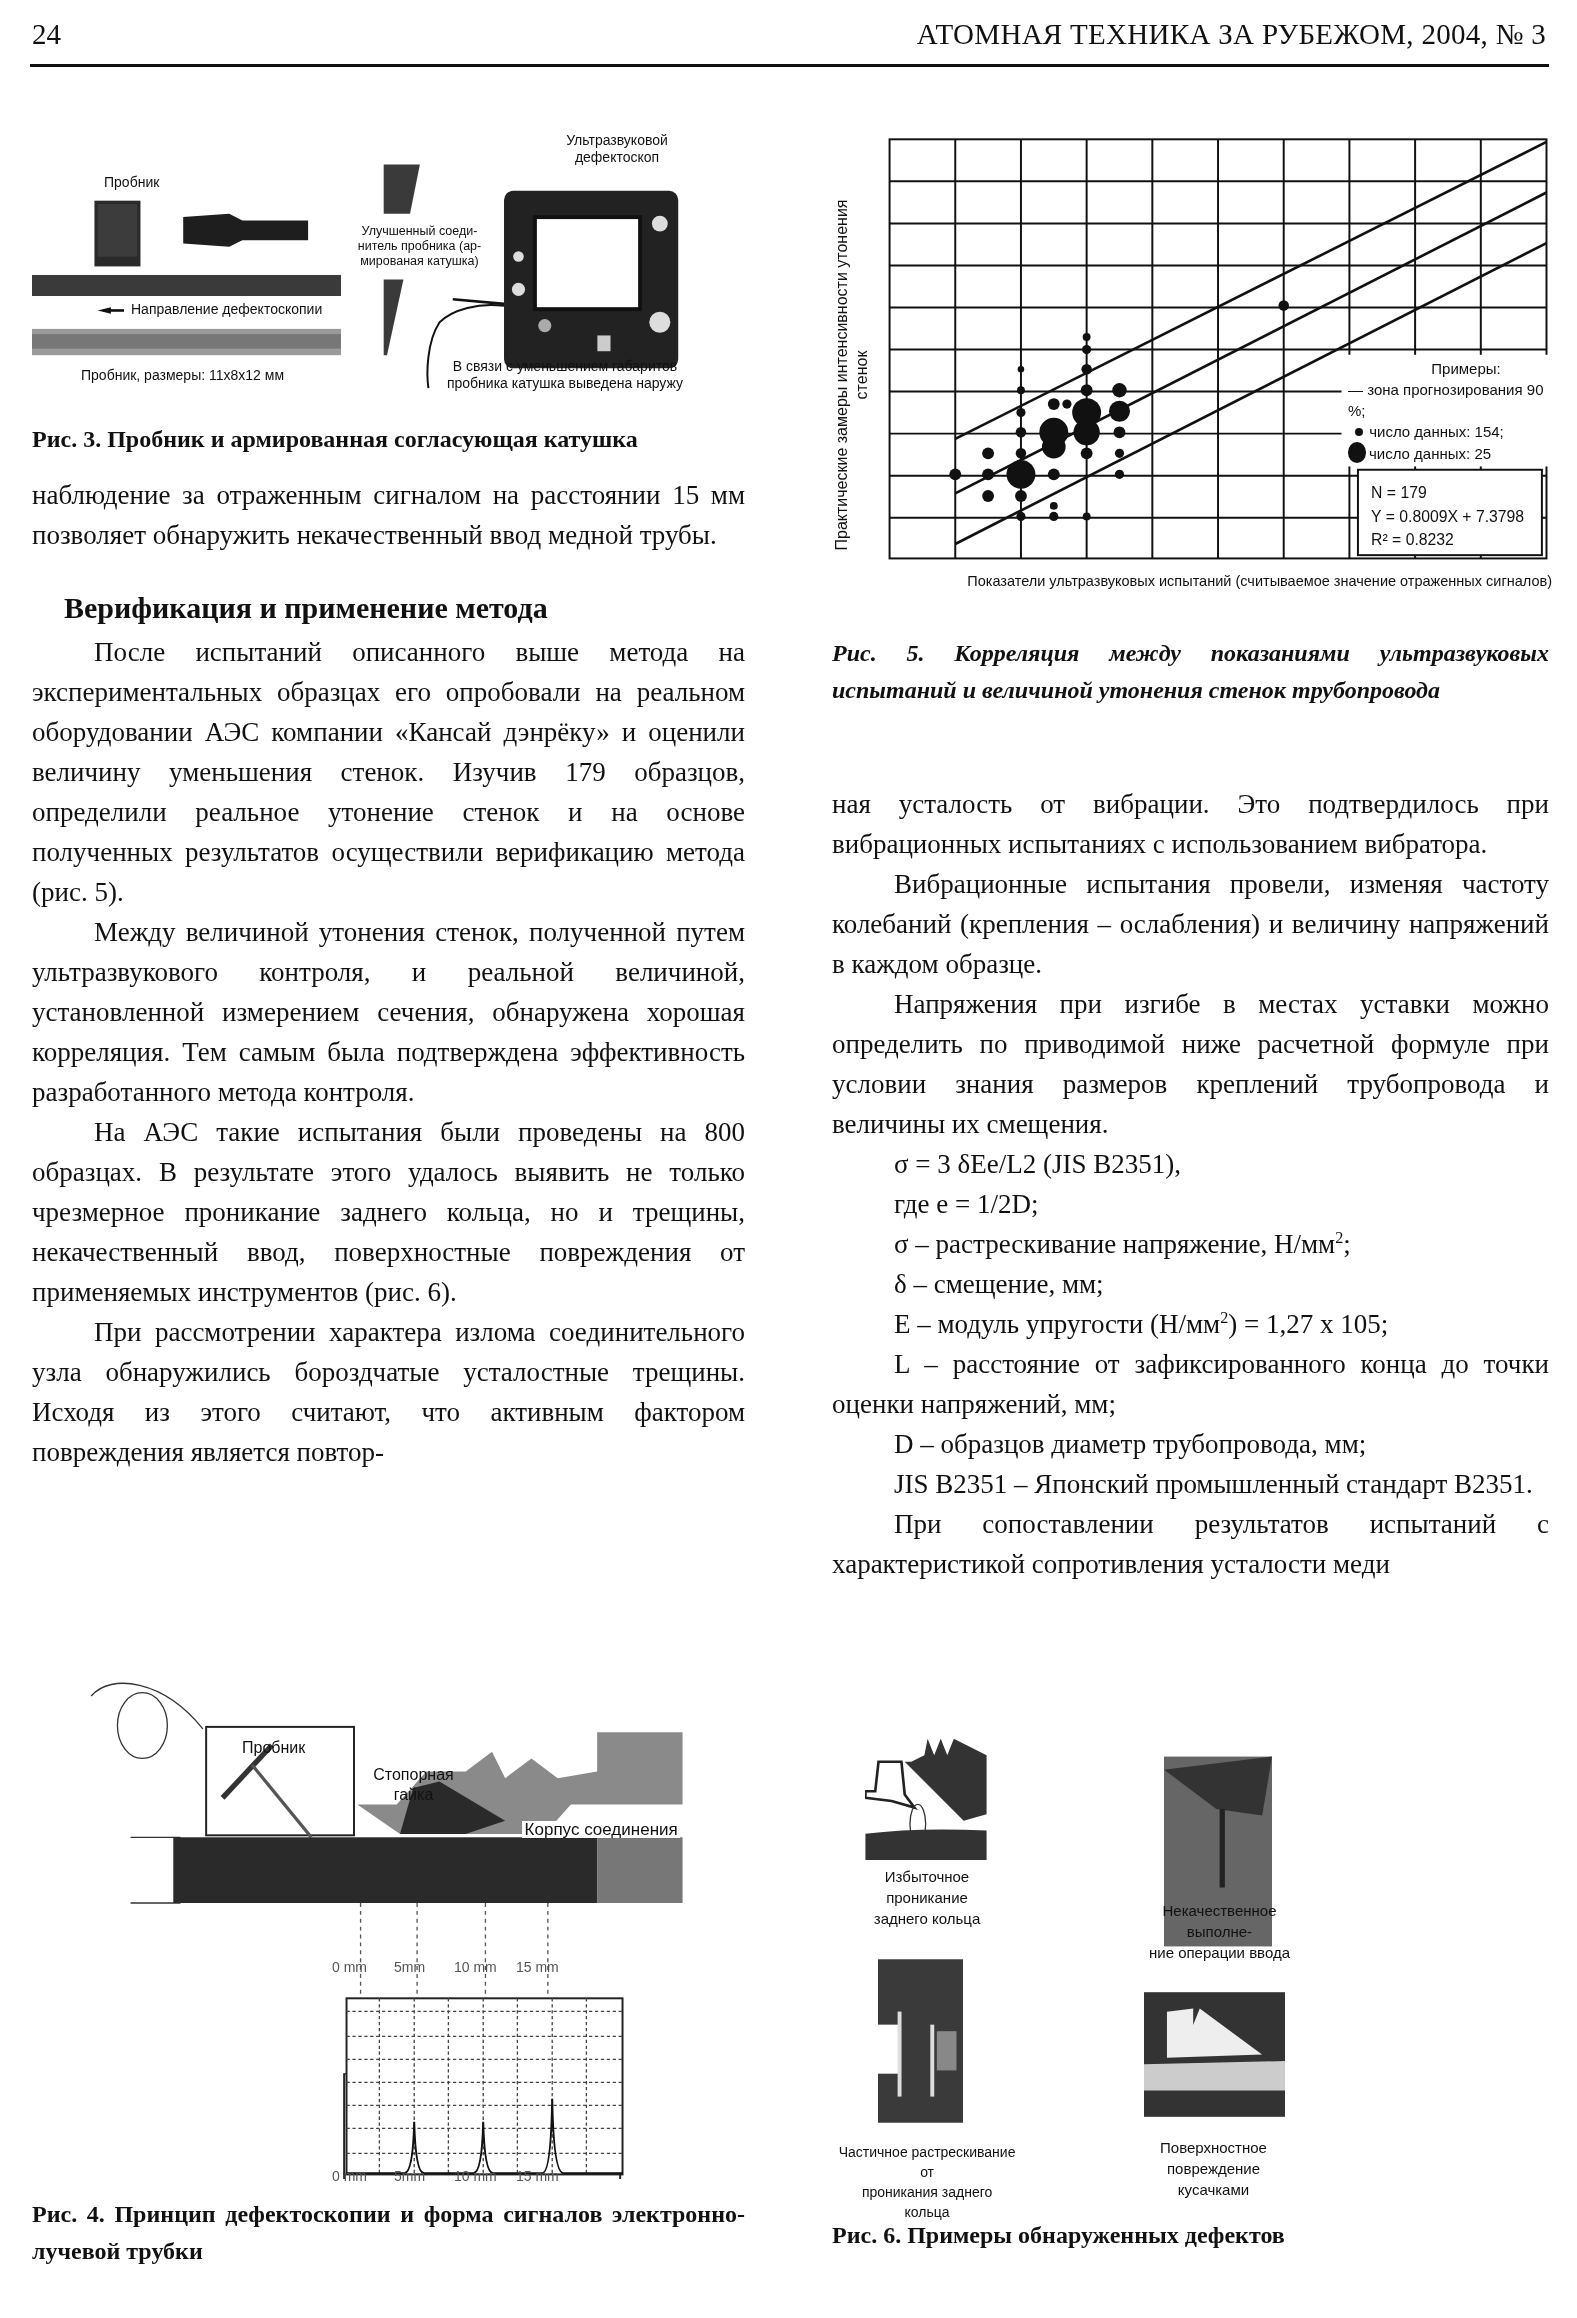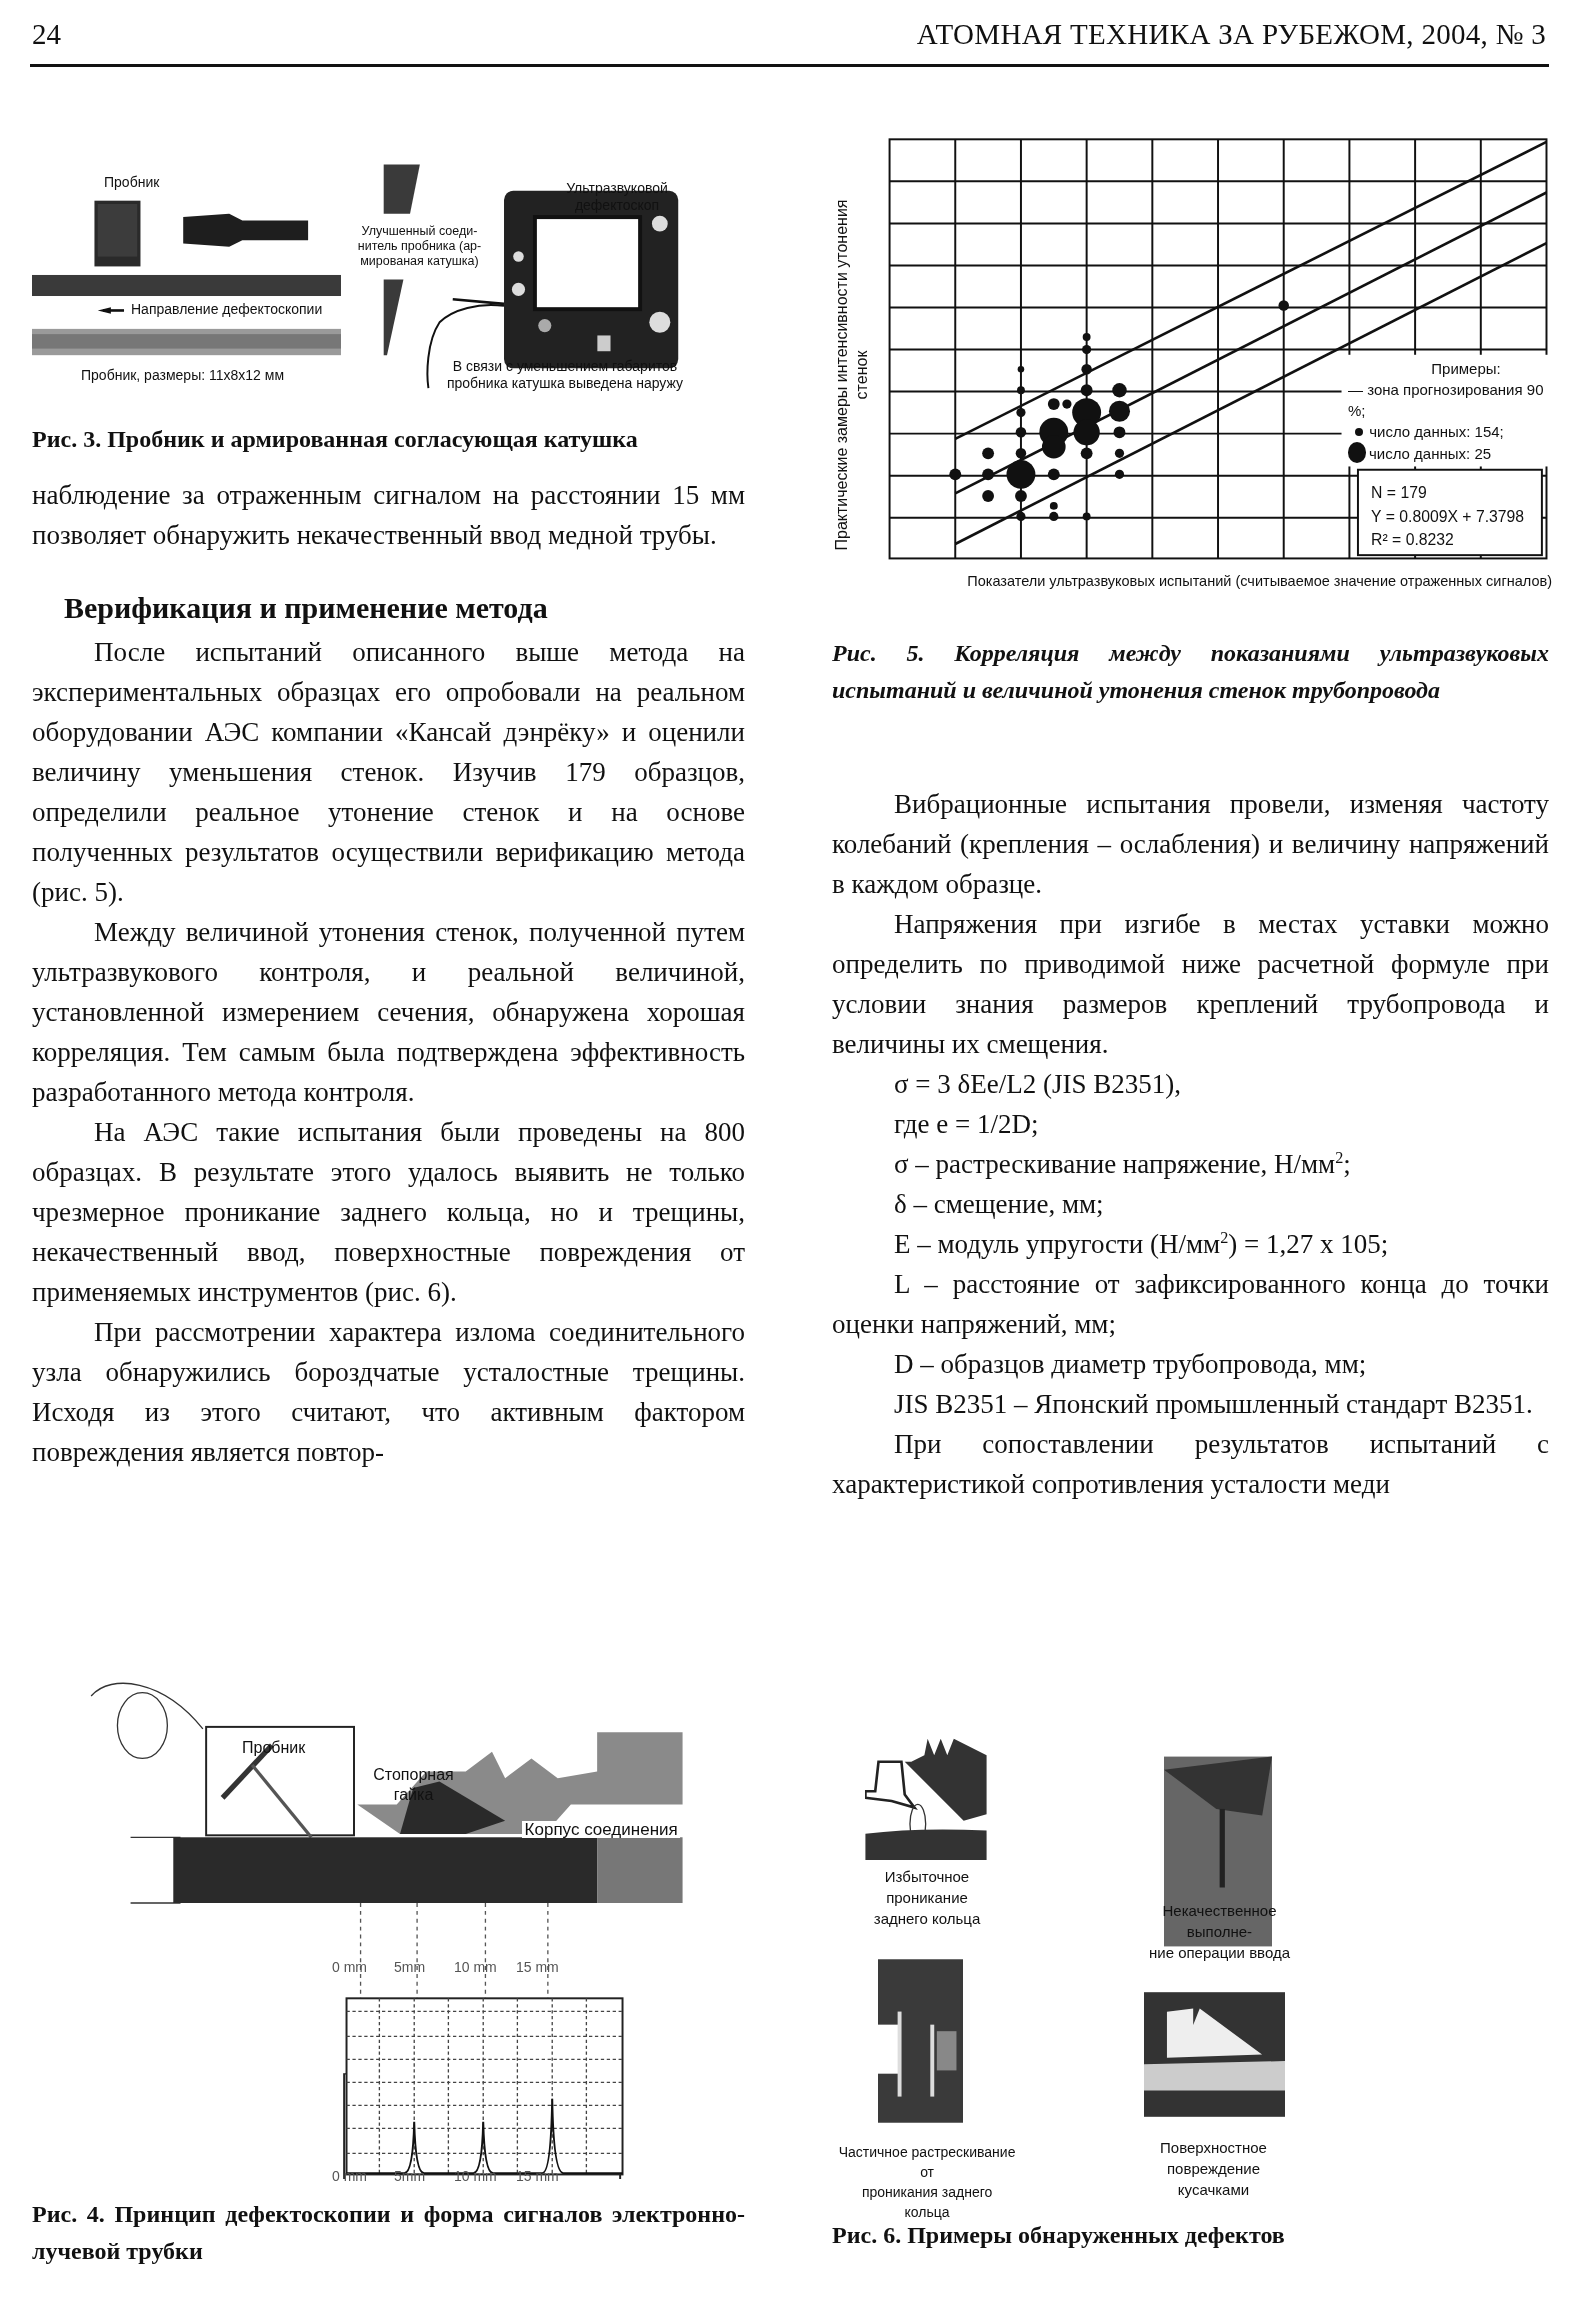--- a/index.html
+++ b/index.html
@@ -60,21 +60,21 @@
     <circle cx="740" cy="200" r="8" fill="#ddd"></circle>
     <circle cx="955" cy="150" r="12" fill="#ddd"></circle>
     <circle cx="955" cy="300" r="16" fill="#ddd"></circle>
     <circle cx="780" cy="305" r="10" fill="#aaa"></circle>
     <rect x="860" y="320" width="20" height="24" fill="#ccc"></rect>
 
     <path d="M718 275 C680 270 640 280 620 300 C600 330 600 380 603 400" stroke="#111" stroke-width="3" fill="none"></path>
     <path d="M640 265 L718 272" stroke="#111" stroke-width="4"></path>
   </svg>
   <div class="abs lbl" style="left:72px; top:49px;">Пробник</div>
-  <div class="abs lbl lbl-c" style="left:526px; top:6.6px; width:118px;margin-top:48px;">
+  <div class="abs lbl lbl-c" style="left:526px; top:6.6px; width:118px;">
     <div>Ультразвуковой</div>
     <div>дефектоскоп</div>
   </div>
   <div class="abs lbl lbl-c" style="left:302px; top:99px; width:171px; font-size:12.5px; line-height:15px;">
     <div>Улучшенный соеди-</div>
     <div>нитель пробника (ар-</div>
     <div>мированая катушка)</div>
   </div>
   <div class="abs lbl" style="left:99px; top:176px;">Направление дефектоскопии</div>
   <div class="abs lbl" style="left:49px; top:242px;text-align:center;">Пробник, размеры: 11x8x12 мм</div>
@@ -254,20 +254,21 @@
     <div><span style="display:inline-block;width:8px;height:8px;border-radius:50%;background:#111;margin:0 6.6px 1.3px 6.6px;"></span><span>число данных: 154;</span></div>
     <div><span style="display:inline-block;width:18.4px;height:21px;border-radius:50%;background:#111;margin:0 2.6px -4px 0;"></span><span>число данных: 25</span></div>
   </div>
   <div class="abs sans" style="left:56px; top:440px; width:664px; text-align:right; font-size:14.5px; line-height:20px;">
     <div>Показатели ультразвуковых испытаний (считываемое значение отраженных сигналов)</div>
   </div>
 </div>
 <div class="abs caption" style="left:832px; top:635px; width:717px;font-style:italic;">Рис. 5. Корреляция между показаниями ультразвуковых испытаний и величиной утонения стенок трубопровода</div>
 
 <div class="abs body-text col-right" style="top:784px;">
+  <p>ная усталость от вибрации. Это подтвердилось при вибрационных испытаниях с использованием вибратора.</p>
   <p class="ind">Вибрационные испытания провели, изменяя частоту  колебаний (крепления – ослабления) и величину напряжений в каждом образце.</p>
   <p class="ind">Напряжения при изгибе в местах уставки можно определить по приводимой ниже расчетной формуле при условии знания размеров креплений трубопровода и величины их смещения.</p>
   <p class="formula">σ = 3 δEe/L2 (JIS B2351),</p>
   <p class="formula">где e = 1/2D;</p>
   <p class="formula"><span>σ – растрескивание напряжение, Н/мм</span><sup>2</sup><span>;</span></p>
   <p class="formula">δ – смещение, мм;</p>
   <p class="formula"><span>E – модуль упругости (Н/мм</span><sup>2</sup><span>) = 1,27 x 105;</span></p>
   <p class="ind">L – расстояние от зафиксированного конца до точки оценки напряжений, мм;</p>
   <p class="formula">D – образцов диаметр трубопровода, мм;</p>
   <p class="ind">JIS B2351 – Японский промышленный стандарт B2351.</p>

